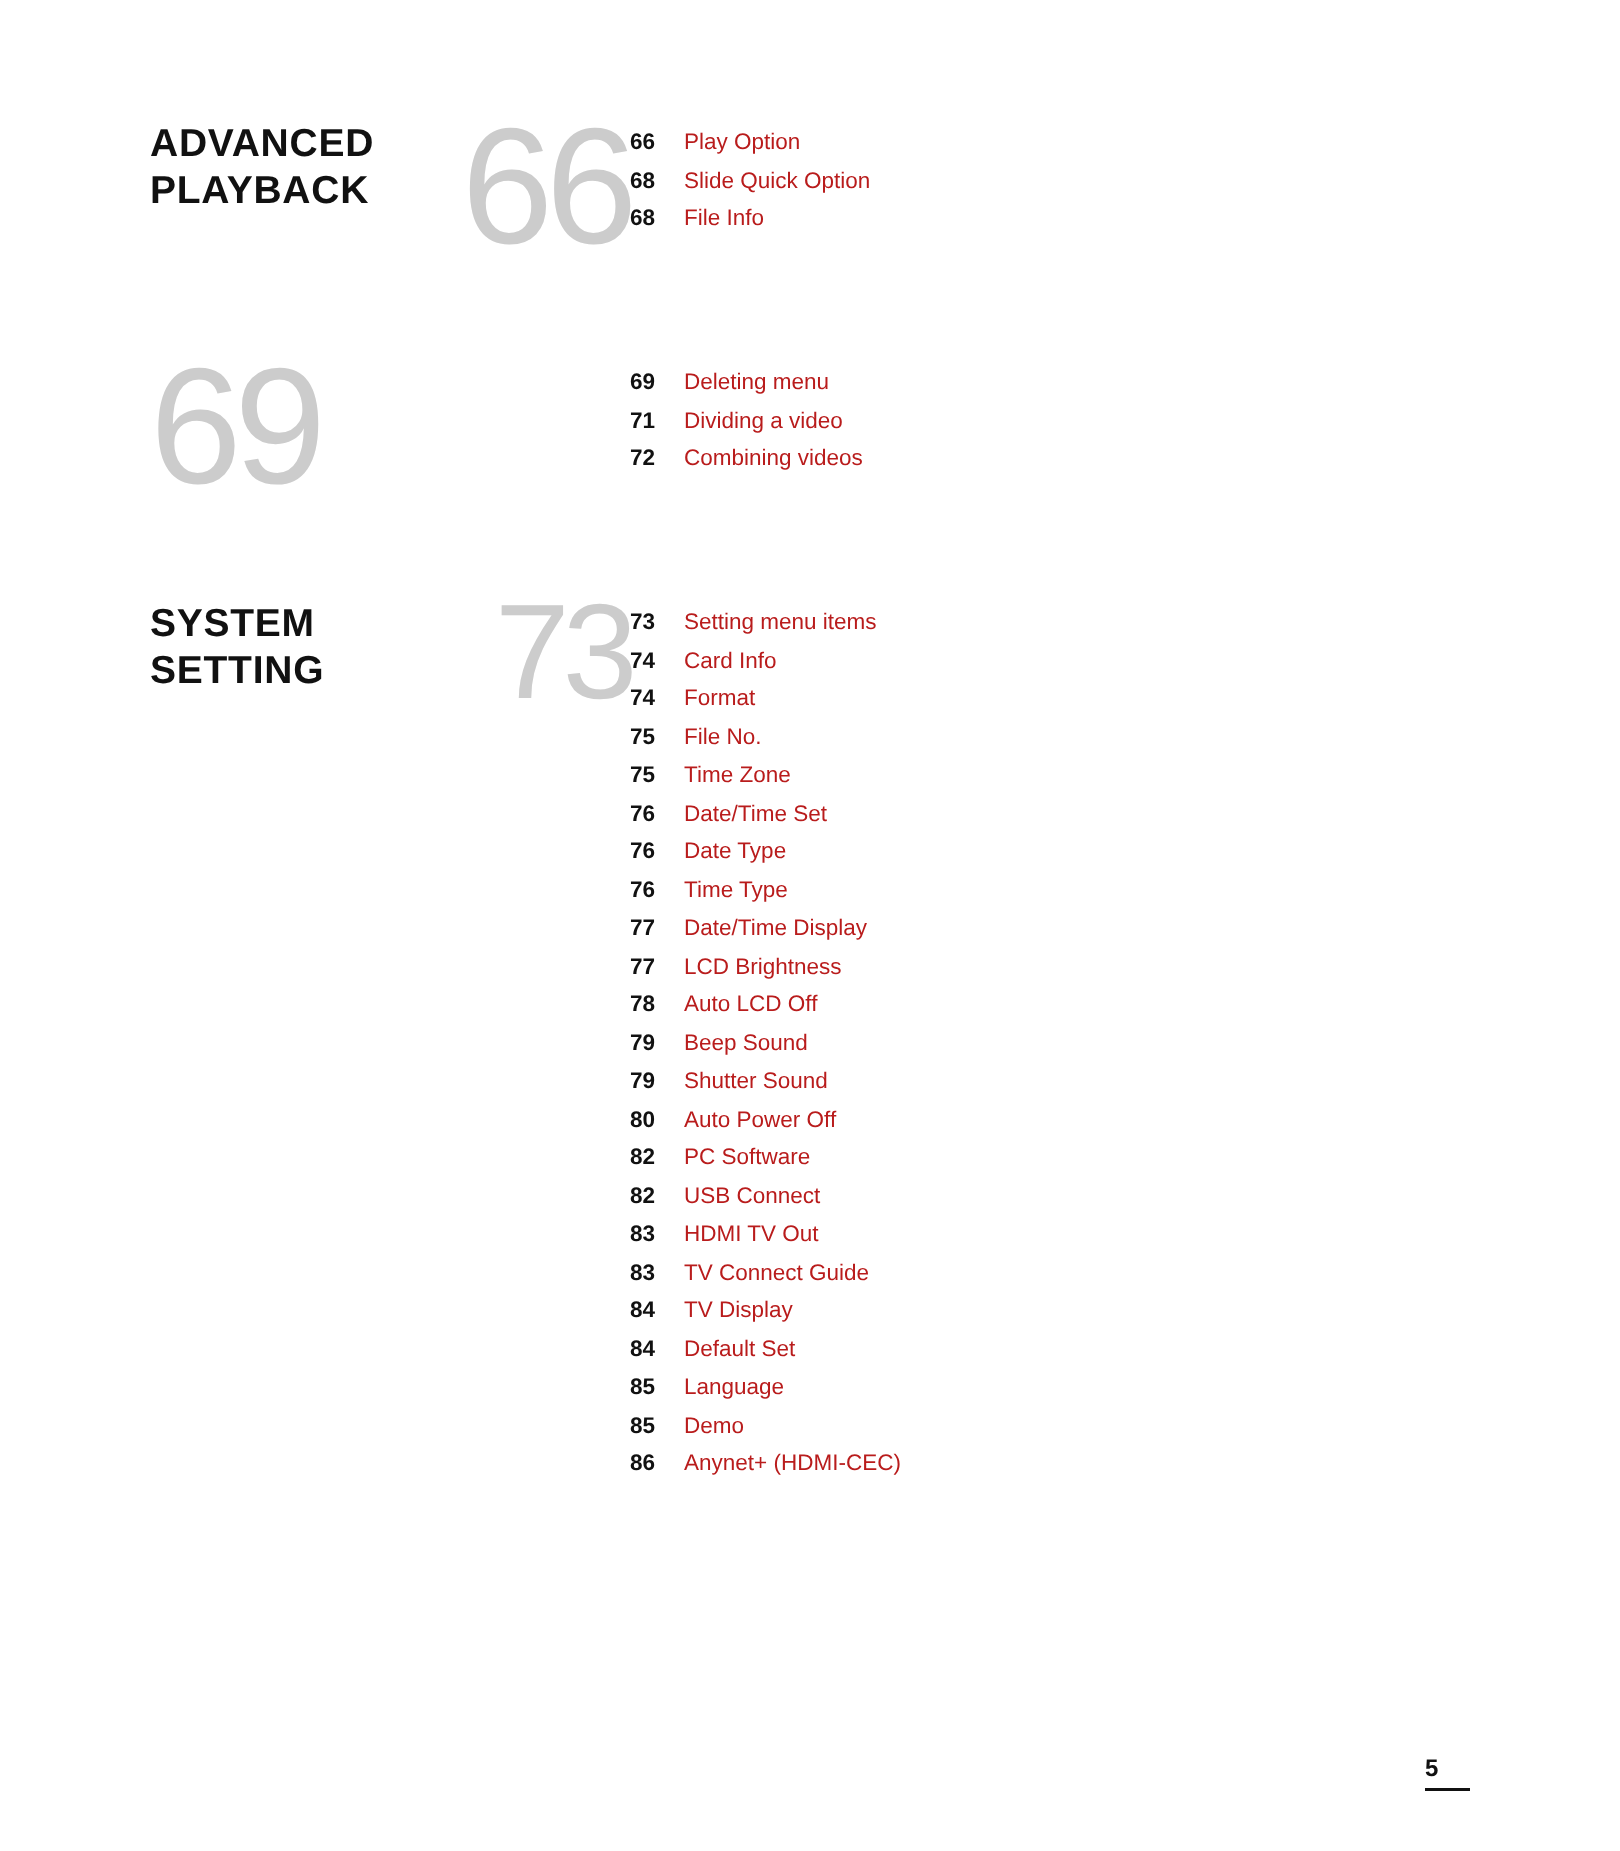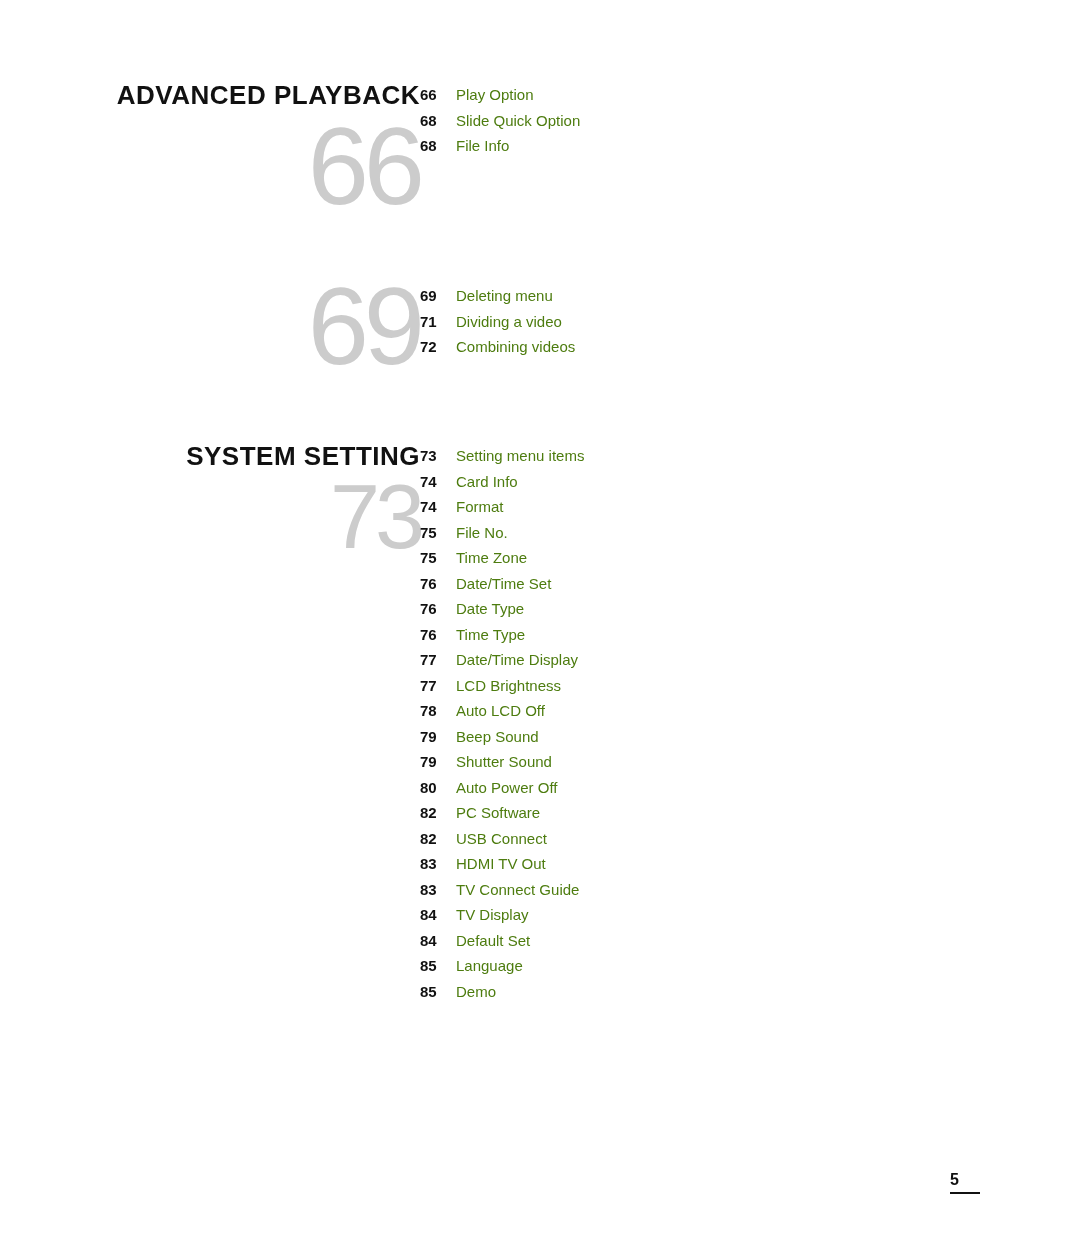--- a/index.html
+++ b/index.html
@@ -27,22 +27,21 @@
       display: flex;
       flex-direction: row;
       margin-bottom: 60px;
       align-items: flex-start;
     }
 
     .section-left {
       width: 320px;
       flex-shrink: 0;
       display: flex;
-      flex-direction: column;
-      align-items: flex-end;
+      align-items: flex-start;
     }
 
     .section-title {
       font-size: 26px;
       font-weight: 900;
       color: #111111;
       letter-spacing: 0.5px;
       margin-bottom: 10px;
       text-transform: uppercase;
     }
@@ -77,21 +76,21 @@
       font-weight: 700;
       color: #111111;
       min-width: 36px;
       text-align: left;
       flex-shrink: 0;
     }
 
     .toc-text {
       font-size: 15px;
       font-weight: 400;
-      color: #4d7c0f;
+      color: #b91c1c;
       line-height: 1.5;
     }
 
     .page-number {
       position: absolute;
       bottom: 40px;
       right: 100px;
       font-size: 16px;
       font-weight: 700;
       color: #111111;
@@ -238,20 +237,24 @@
         <span class="toc-text">Default Set</span>
       </div>
       <div class="toc-entry">
         <span class="toc-num">85</span>
         <span class="toc-text">Language</span>
       </div>
       <div class="toc-entry">
         <span class="toc-num">85</span>
         <span class="toc-text">Demo</span>
       </div>
+      <div class="toc-entry">
+        <span class="toc-num">86</span>
+        <span class="toc-text">Anynet+ (HDMI-CEC)</span>
+      </div>
     </div>
   </div>
 
   <div class="page-number">
     <span>5</span>
     <div class="page-number-line"></div>
   </div>
 
 </div>
 

